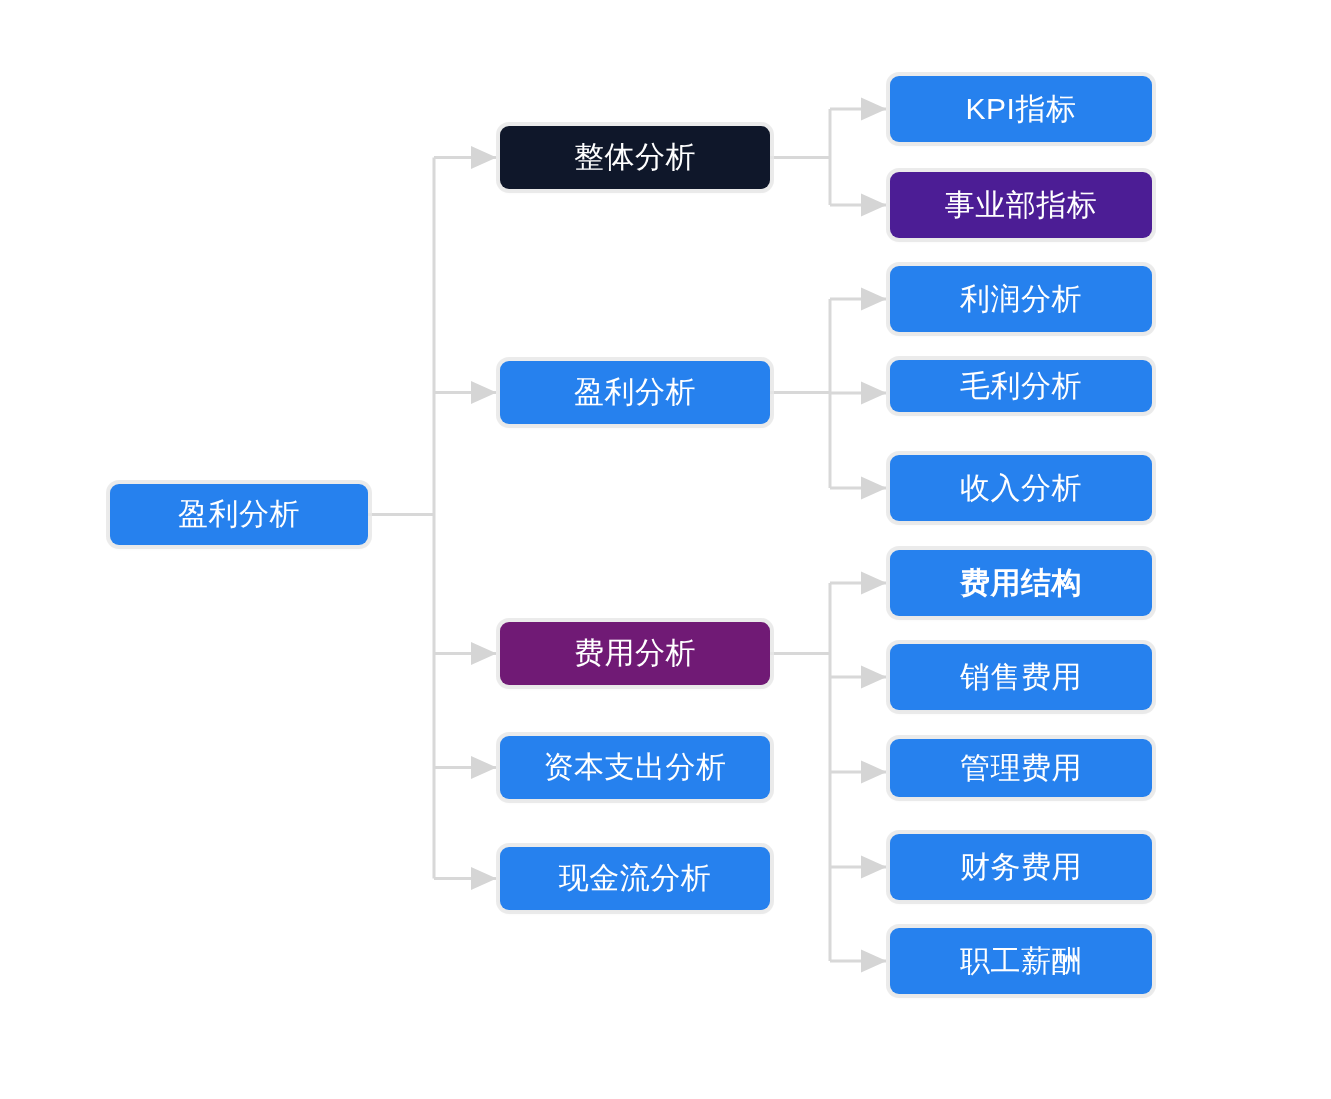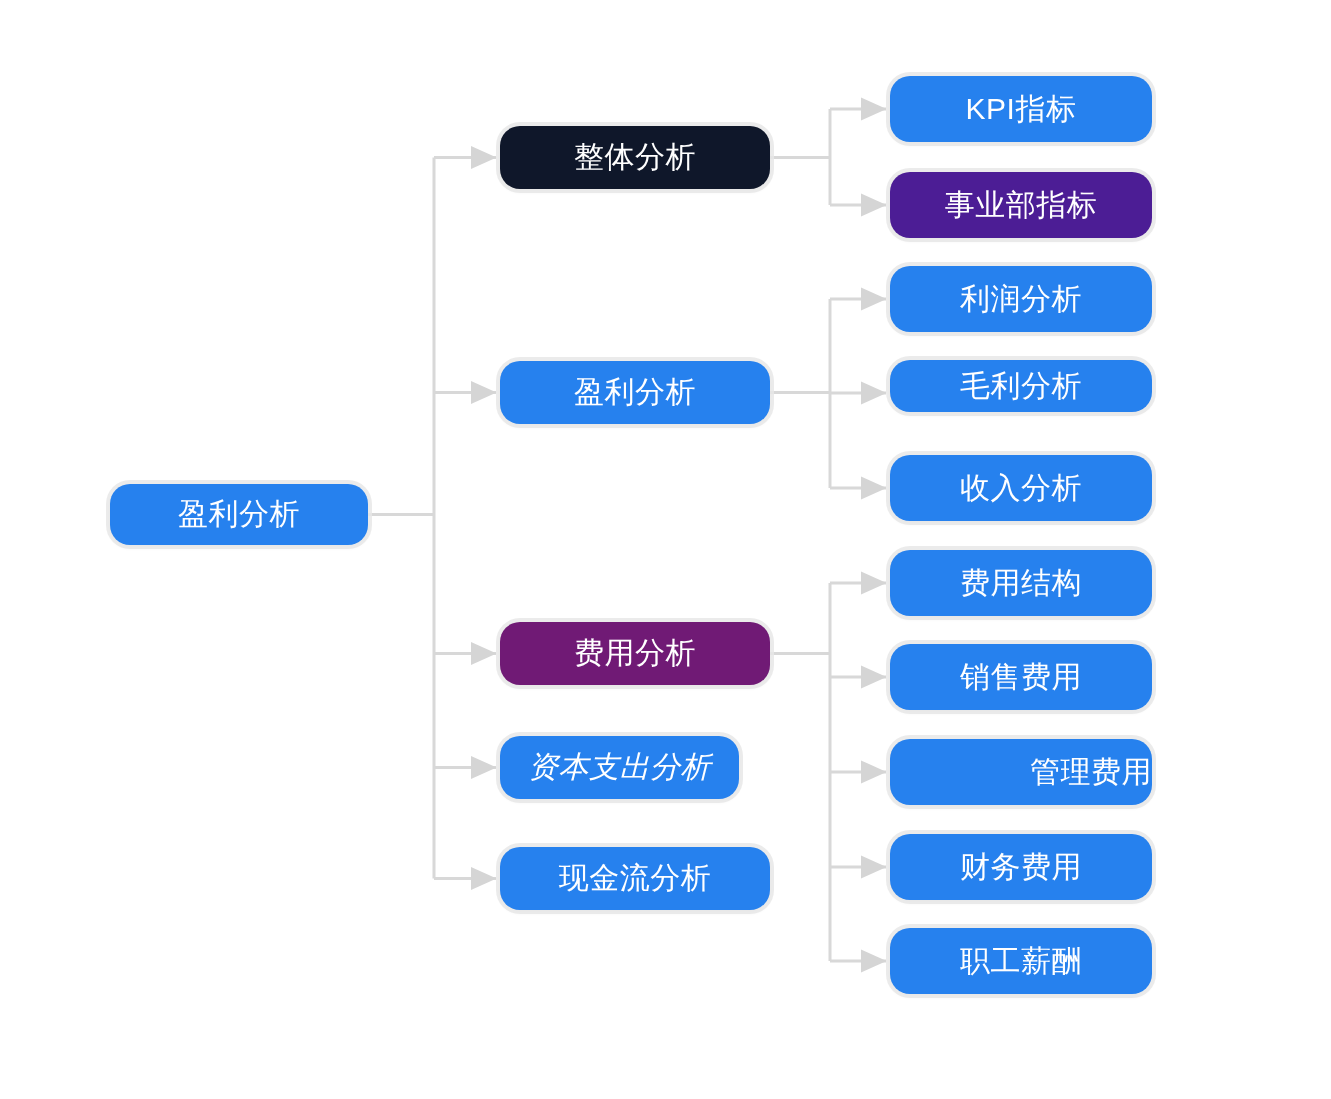--- a/index.html
+++ b/index.html
@@ -25,21 +25,21 @@
     width: 1331px;
     height: 1099px;
     pointer-events: none;
   }
   .node {
     position: absolute;
     box-sizing: border-box;
     display: flex;
     align-items: center;
     justify-content: center;
-    border-radius: 20px;
+    border-radius: 9px;
     color: #ffffff;
     text-align: center;
     white-space: nowrap;
     letter-spacing: 0.5px;
     box-shadow: 0 0 0 4px rgba(232,232,232,0.85),
                 0 2px 4px rgba(0,0,0,0.10);
     user-select: none;
   }
   .node-root   { font-size: 30px; }
   .node-l1     { font-size: 30px; }
@@ -90,21 +90,21 @@
   <div id="level1-layer">
       <div class="node node-l1" style="left: 500px; top: 126px; width: 270px; height: 63px; background: #0f172a;">
         <span>整体分析</span>
       </div>
       <div class="node node-l1" style="left: 500px; top: 361px; width: 270px; height: 63px; background: rgb(38, 129, 238);">
         <span>盈利分析</span>
       </div>
       <div class="node node-l1" style="left: 500px; top: 622px; width: 270px; height: 63px; background: #701a75;">
         <span>费用分析</span>
       </div>
-      <div class="node node-l1" style="left: 500px; top: 736px; width: 239px; height: 63px; background: rgb(38, 129, 238); font-style: italic;">
+      <div class="node node-l1" style="left: 500px; top: 736px; width: 270px; height: 63px; background: rgb(38, 129, 238);">
         <span>资本支出分析</span>
       </div>
       <div class="node node-l1" style="left: 500px; top: 847px; width: 270px; height: 63px; background: rgb(38, 129, 238);">
         <span>现金流分析</span>
       </div>
     </div>
   <div id="level2-layer">
       <div class="node node-l2" style="left: 890px; top: 76px; width: 262px; height: 66px; background: rgb(38, 129, 238);">
         <span>KPI指标</span>
       </div>
@@ -113,27 +113,27 @@
       </div>
       <div class="node node-l2" style="left: 890px; top: 266px; width: 262px; height: 66px; background: rgb(38, 129, 238); font-family: Liberation Serif, serif;">
         <span>利润分析</span>
       </div>
       <div class="node node-l2" style="left: 890px; top: 360px; width: 262px; height: 52px; background: rgb(38, 129, 238);">
         <span>毛利分析</span>
       </div>
       <div class="node node-l2" style="left: 890px; top: 455px; width: 262px; height: 66px; background: rgb(38, 129, 238);">
         <span>收入分析</span>
       </div>
-      <div class="node node-l2" style="left: 890px; top: 550px; width: 262px; height: 66px; background: rgb(38, 129, 238);">
+      <div class="node node-l2" style="left: 890px; top: 550px; width: 262px; height: 66px; background: rgb(38, 129, 238); font-weight: bold;">
         <span>费用结构</span>
       </div>
       <div class="node node-l2" style="left: 890px; top: 644px; width: 262px; height: 66px; background: rgb(38, 129, 238);">
         <span>销售费用</span>
       </div>
-      <div class="node node-l2" style="left: 890px; top: 739px; width: 262px; height: 66px; background: rgb(38, 129, 238); justify-content: flex-end;">
+      <div class="node node-l2" style="left: 890px; top: 739px; width: 262px; height: 58px; background: rgb(38, 129, 238);">
         <span>管理费用</span>
       </div>
       <div class="node node-l2" style="left: 890px; top: 834px; width: 262px; height: 66px; background: rgb(38, 129, 238);">
         <span>财务费用</span>
       </div>
       <div class="node node-l2" style="left: 890px; top: 928px; width: 262px; height: 66px; background: rgb(38, 129, 238);">
         <span>职工薪酬</span>
       </div>
     </div>
 

